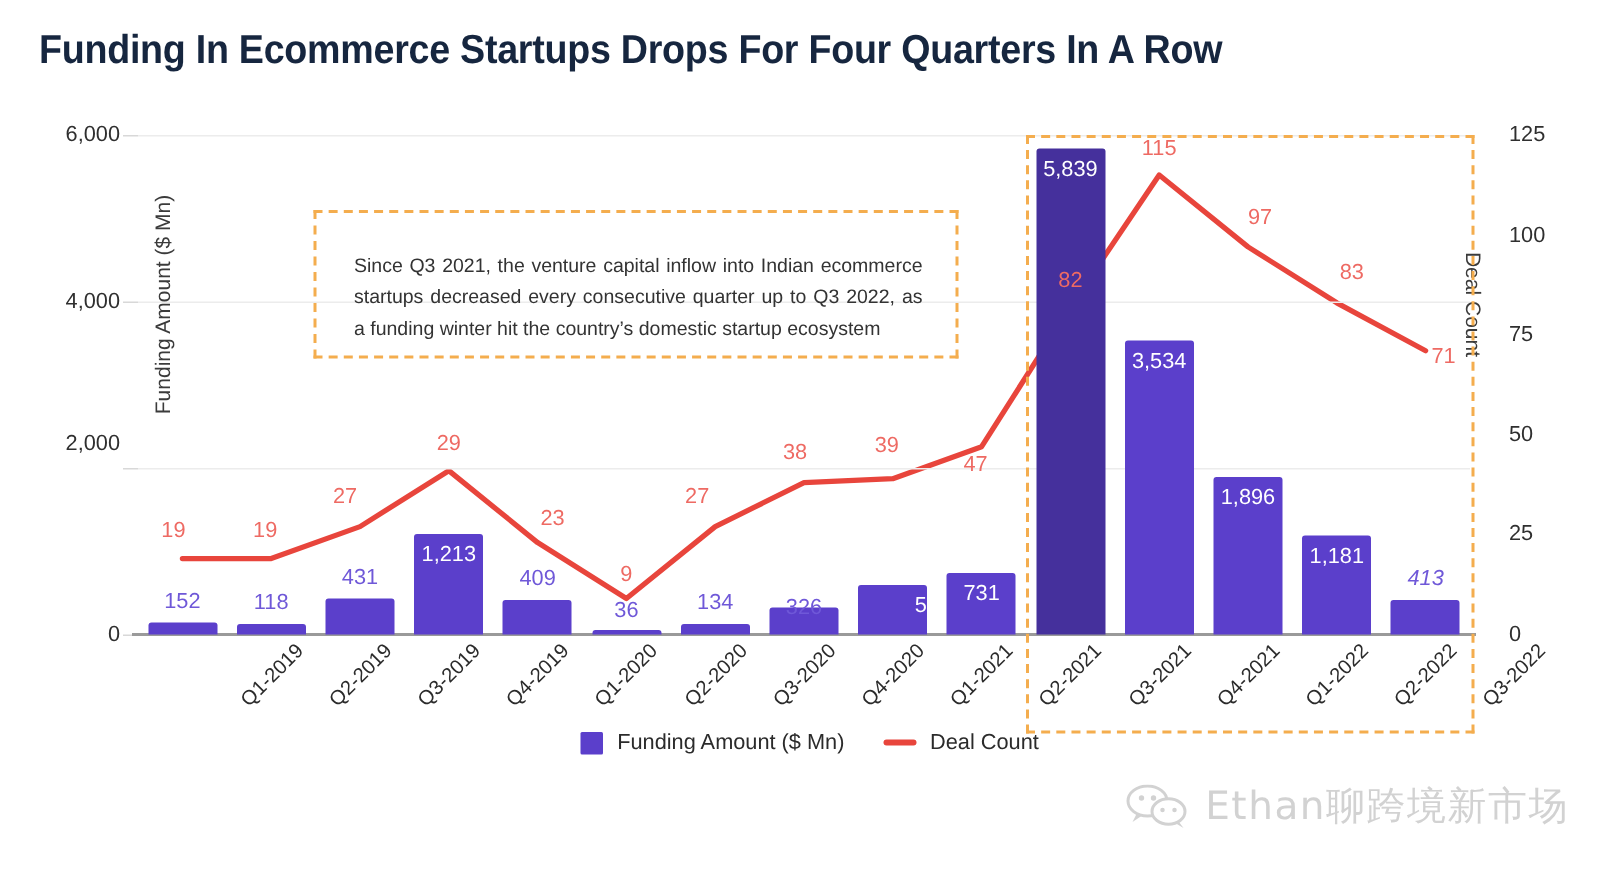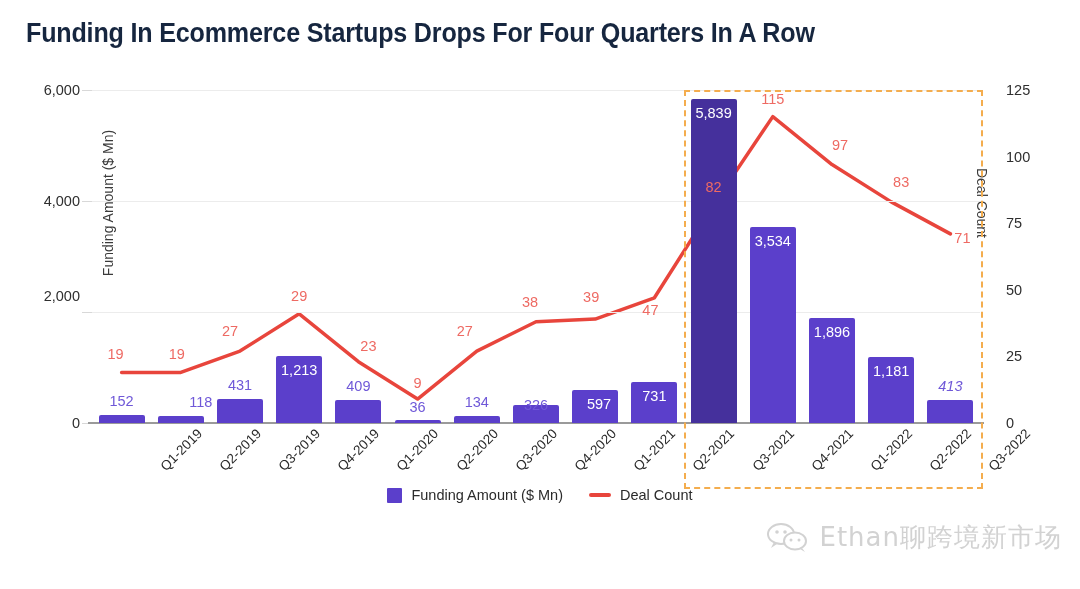--- a/index.html
+++ b/index.html
@@ -104,21 +104,21 @@
   .sw-line{width:22px;height:3.5px;background:#e8453c;border-radius:2px;}
   .lg span{font-size:14.5px;color:#2b2b2b;}
 
   
   .footer{
     position:absolute;left:26px;top:523px;
     font-size:11.5px;font-style:italic;color:#233b5c;line-height:1.55;
   }
 
   
-  .wm{position:absolute;right:18px;top:520px;text-align:left;}
+  .wm{position:absolute;right:34px;top:520px;text-align:left;}
   .wm-row{display:flex;align-items:center;justify-content:flex-end;gap:9px;}
   .wm-text{
     font-size:26px;color:#d2d2d2;letter-spacing:1px;white-space:nowrap;
     font-family:"DejaVu Sans",sans-serif;
   }
   .logo{
     margin-top:2px;font-size:19px;font-weight:bold;color:#1b1b1b;
     letter-spacing:-0.5px;
   }
   .logo .num{color:#e8342c;}
@@ -151,42 +151,42 @@
       <div class="ytick-r" style="top: 199.8px;">50</div>
       <div class="ytick-r" style="top: 133.2px;">75</div>
       <div class="ytick-r" style="top: 66.6px;">100</div>
       <div class="ytick-r" style="top: 0px;">125</div>
       <div class="ylabel-left">Funding Amount ($ Mn)</div>
       <div class="ylabel-right">Deal Count</div>
       <div class="bar" style="left: 6.6px; width: 46px; height: 8.436px;"></div>
       <div class="barval outside" style="left: 29.6px; top: 302.564px;">152</div>
       <div class="xlab" style="left: 49.6px;">Q1-2019</div>
       <div class="bar" style="left: 65.8px; width: 46px; height: 6.549px;"></div>
-      <div class="barval outside" style="left: 88.8px; top: 304.451px; margin-left: 20px;">118</div>
+      <div class="barval outside" style="left: 88.8px; top: 304.451px;">118</div>
       <div class="xlab" style="left: 108.8px;">Q2-2019</div>
       <div class="bar" style="left: 125px; width: 46px; height: 23.9205px;"></div>
       <div class="barval outside" style="left: 148px; top: 287.079px;">431</div>
       <div class="xlab" style="left: 168px;">Q3-2019</div>
       <div class="bar" style="left: 184.2px; width: 46px; height: 67.3215px;"></div>
       <div class="barval" style="left: 207.2px; top: 271.678px;">1,213</div>
       <div class="xlab" style="left: 227.2px;">Q4-2019</div>
       <div class="bar" style="left: 243.4px; width: 46px; height: 22.6995px;"></div>
       <div class="barval outside" style="left: 266.4px; top: 288.3px;">409</div>
       <div class="xlab" style="left: 286.4px;">Q1-2020</div>
       <div class="bar" style="left: 302.6px; width: 46px; height: 3px;"></div>
       <div class="barval outside" style="left: 325.6px; top: 309.002px;">36</div>
       <div class="xlab" style="left: 345.6px;">Q2-2020</div>
       <div class="bar" style="left: 361.8px; width: 46px; height: 7.437px;"></div>
       <div class="barval outside" style="left: 384.8px; top: 303.563px;">134</div>
       <div class="xlab" style="left: 404.8px;">Q3-2020</div>
       <div class="bar" style="left: 421px; width: 46px; height: 18.093px;"></div>
       <div class="barval outside" style="left: 444px; top: 292.907px; margin-top: 14px;">326</div>
       <div class="xlab" style="left: 464px;">Q4-2020</div>
       <div class="bar" style="left: 480.2px; width: 46px; height: 33.1335px;"></div>
-      <div class="barval" style="left: 507px; top: 305.866px; text-align: center;">597</div>
+      <div class="barval" style="left: 530px; top: 305.866px; text-align: center;">597</div>
       <div class="xlab" style="left: 523.2px;">Q1-2021</div>
       <div class="bar" style="left: 539.4px; width: 46px; height: 40.5705px;"></div>
       <div class="barval" style="left: 562.4px; top: 298.43px;">731</div>
       <div class="xlab" style="left: 582.4px;">Q2-2021</div>
       <div class="bar hl" style="left: 598.6px; width: 46px; height: 324.065px;"></div>
       <div class="barval" style="left: 621.6px; top: 14.9355px;">5,839</div>
       <div class="xlab" style="left: 641.6px;">Q3-2021</div>
       <div class="bar" style="left: 657.8px; width: 46px; height: 196.137px;"></div>
       <div class="barval" style="left: 680.8px; top: 142.863px;">3,534</div>
       <div class="xlab" style="left: 700.8px;">Q4-2021</div>
@@ -209,20 +209,23 @@
       <div class="lineval" style="left: 438px; top: 219.768px;">38</div>
       <div class="lineval" style="left: 499.2px; top: 215.104px;">39</div>
       <div class="lineval" style="left: 558.4px; top: 193.792px; margin-top: 34px;">47</div>
       <div class="lineval" style="left: 621.6px; top: 104.552px;">82</div>
       <div class="lineval" style="left: 680.8px; top: 16.64px;">115</div>
       <div class="lineval" style="left: 748px; top: 62.592px;">97</div>
       <div class="lineval" style="left: 809.2px; top: 99.888px;">83</div>
       <div class="lineval" style="left: 870.4px; top: 155.856px;">71</div>
     </div>
 
+  <div class="annot">
+    <p>Since Q3 2021, the venture capital inflow into Indian ecommerce startups decreased every consecutive quarter up to Q3 2022, as a funding winter hit the country’s domestic startup ecosystem</p>
+  </div>
 
   <div class="hlbox"></div>
 
   <div class="legend">
     <div class="lg">
       <div class="sw-box"></div>
       <span>Funding Amount ($ Mn)</span>
     </div>
     <div class="lg">
       <div class="sw-line"></div>

